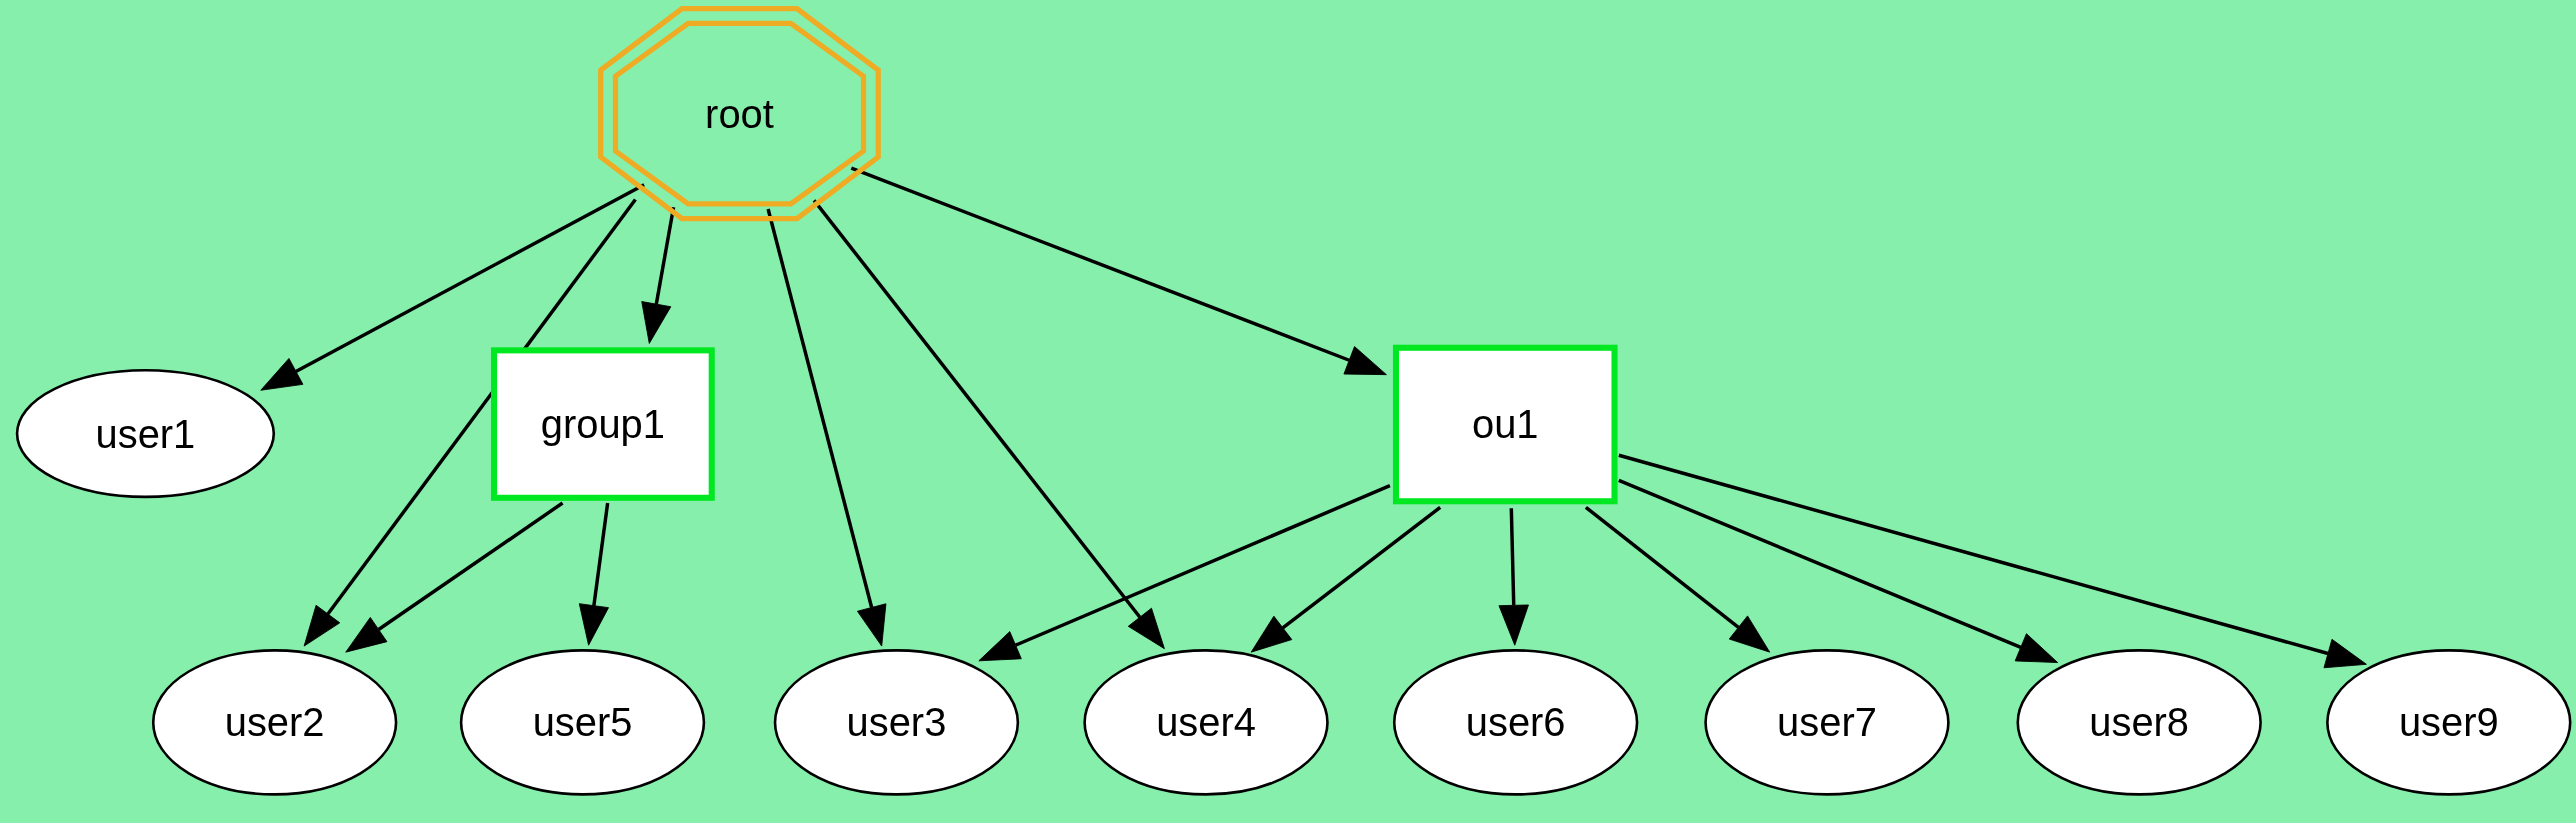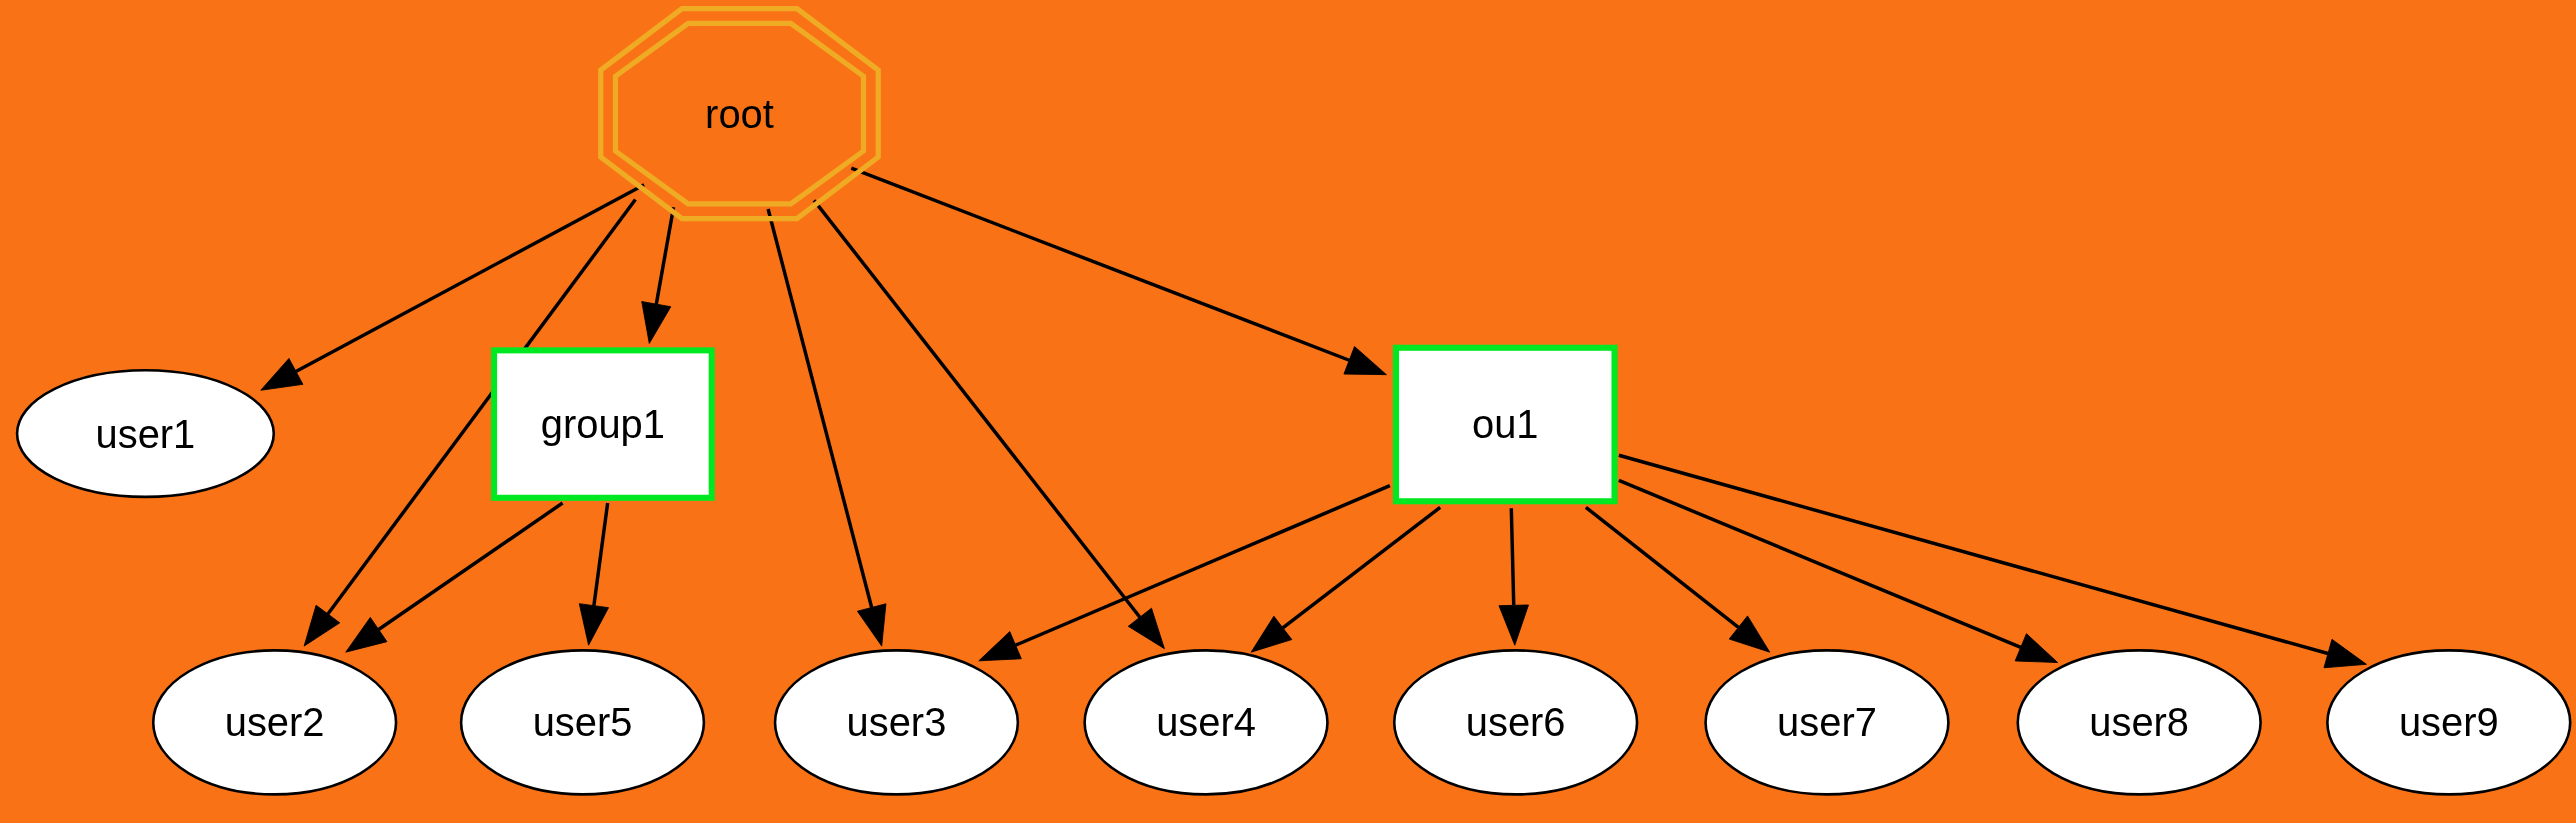--- a/index.html
+++ b/index.html
@@ -4,21 +4,21 @@
 <style>
   html, body {
     margin: 0;
     padding: 0;
     background: #ffffff;
   }
   #canvas {
     position: relative;
     width: 2576px;
     height: 823px;
-    background: #f97316;
+    background: #86efac;
     overflow: hidden;
     font-family: "Liberation Sans", sans-serif;
   }
   #graph-svg {
     position: absolute;
     top: 0;
     left: 0;
     width: 2576px;
     height: 823px;
     display: block;

